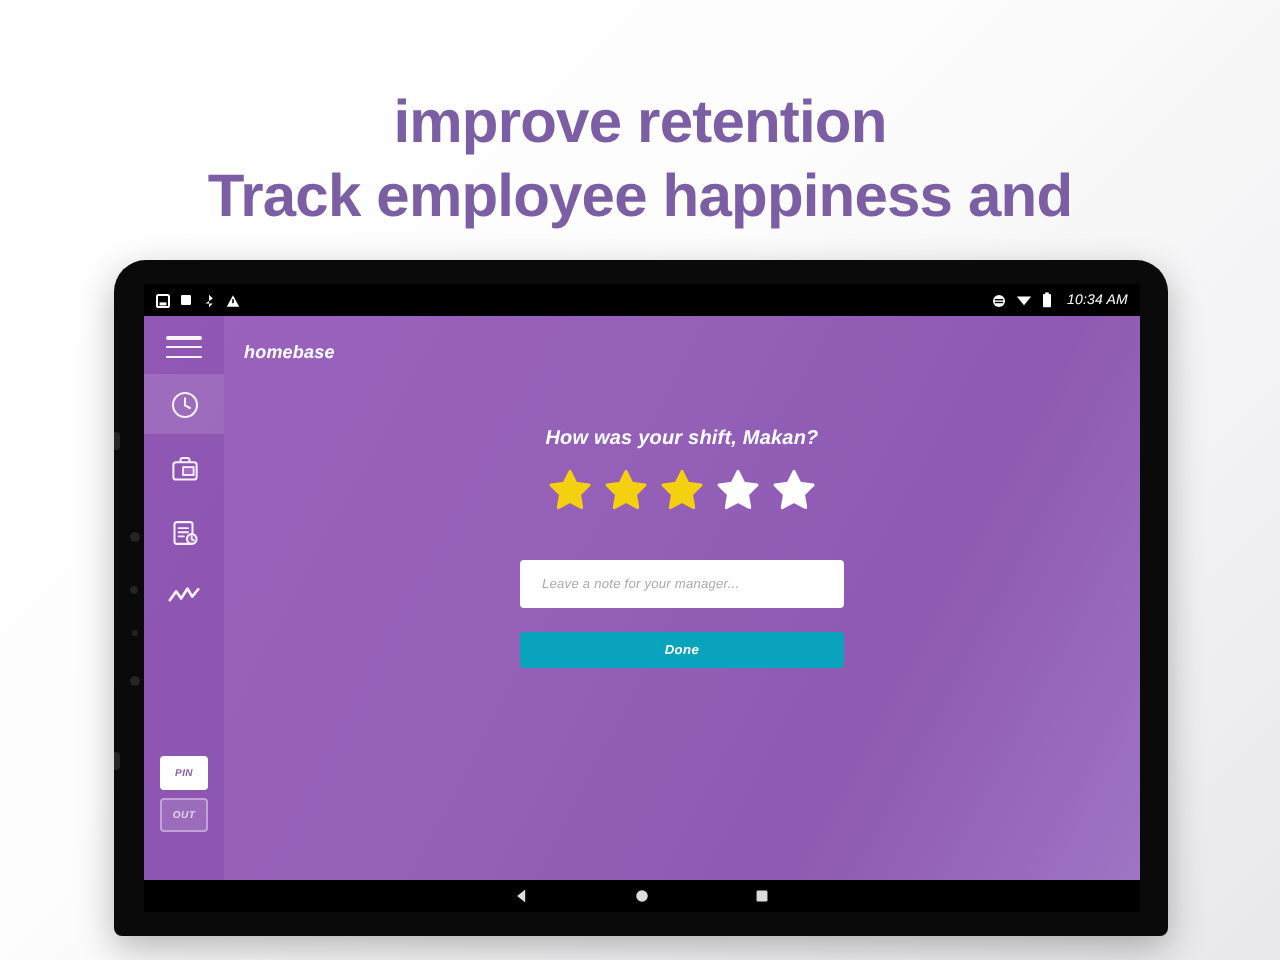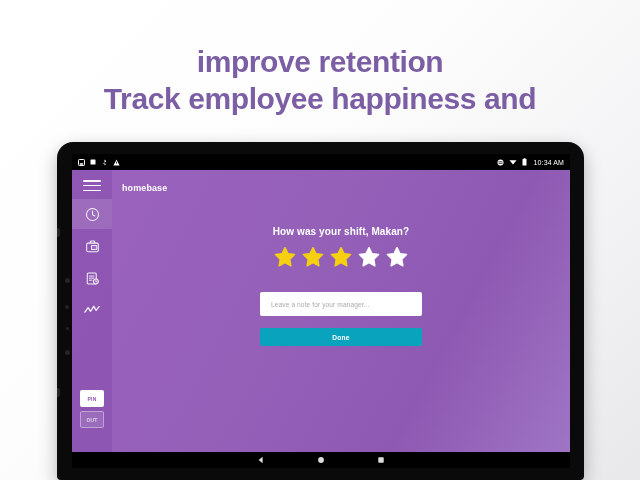--- a/index.html
+++ b/index.html
@@ -34,26 +34,27 @@
     font-weight: bold;
     line-height: 1.22;
     letter-spacing: -0.4px;
   }
   .headline .ln { display: block; }
 
   
   .device {
     position: absolute;
     left: 57px;
-    top: 142px;
+    top: 130px;
     width: 527px;
     height: 338px;
     background: #0a0a0a;
     border-radius: 16px 16px 4px 4px;
     box-shadow: 0 6px 18px rgba(0,0,0,0.28);
+    font-style: italic;
   }
   
   .bezel-dot {
     position: absolute;
     left: 8px;
     background: #242424;
     border-radius: 50%;
   }
   .bezel-dot.d1 { top: 136px; width: 5px; height: 5px; }
   .bezel-dot.d2 { top: 163px; width: 4px; height: 4px; }

